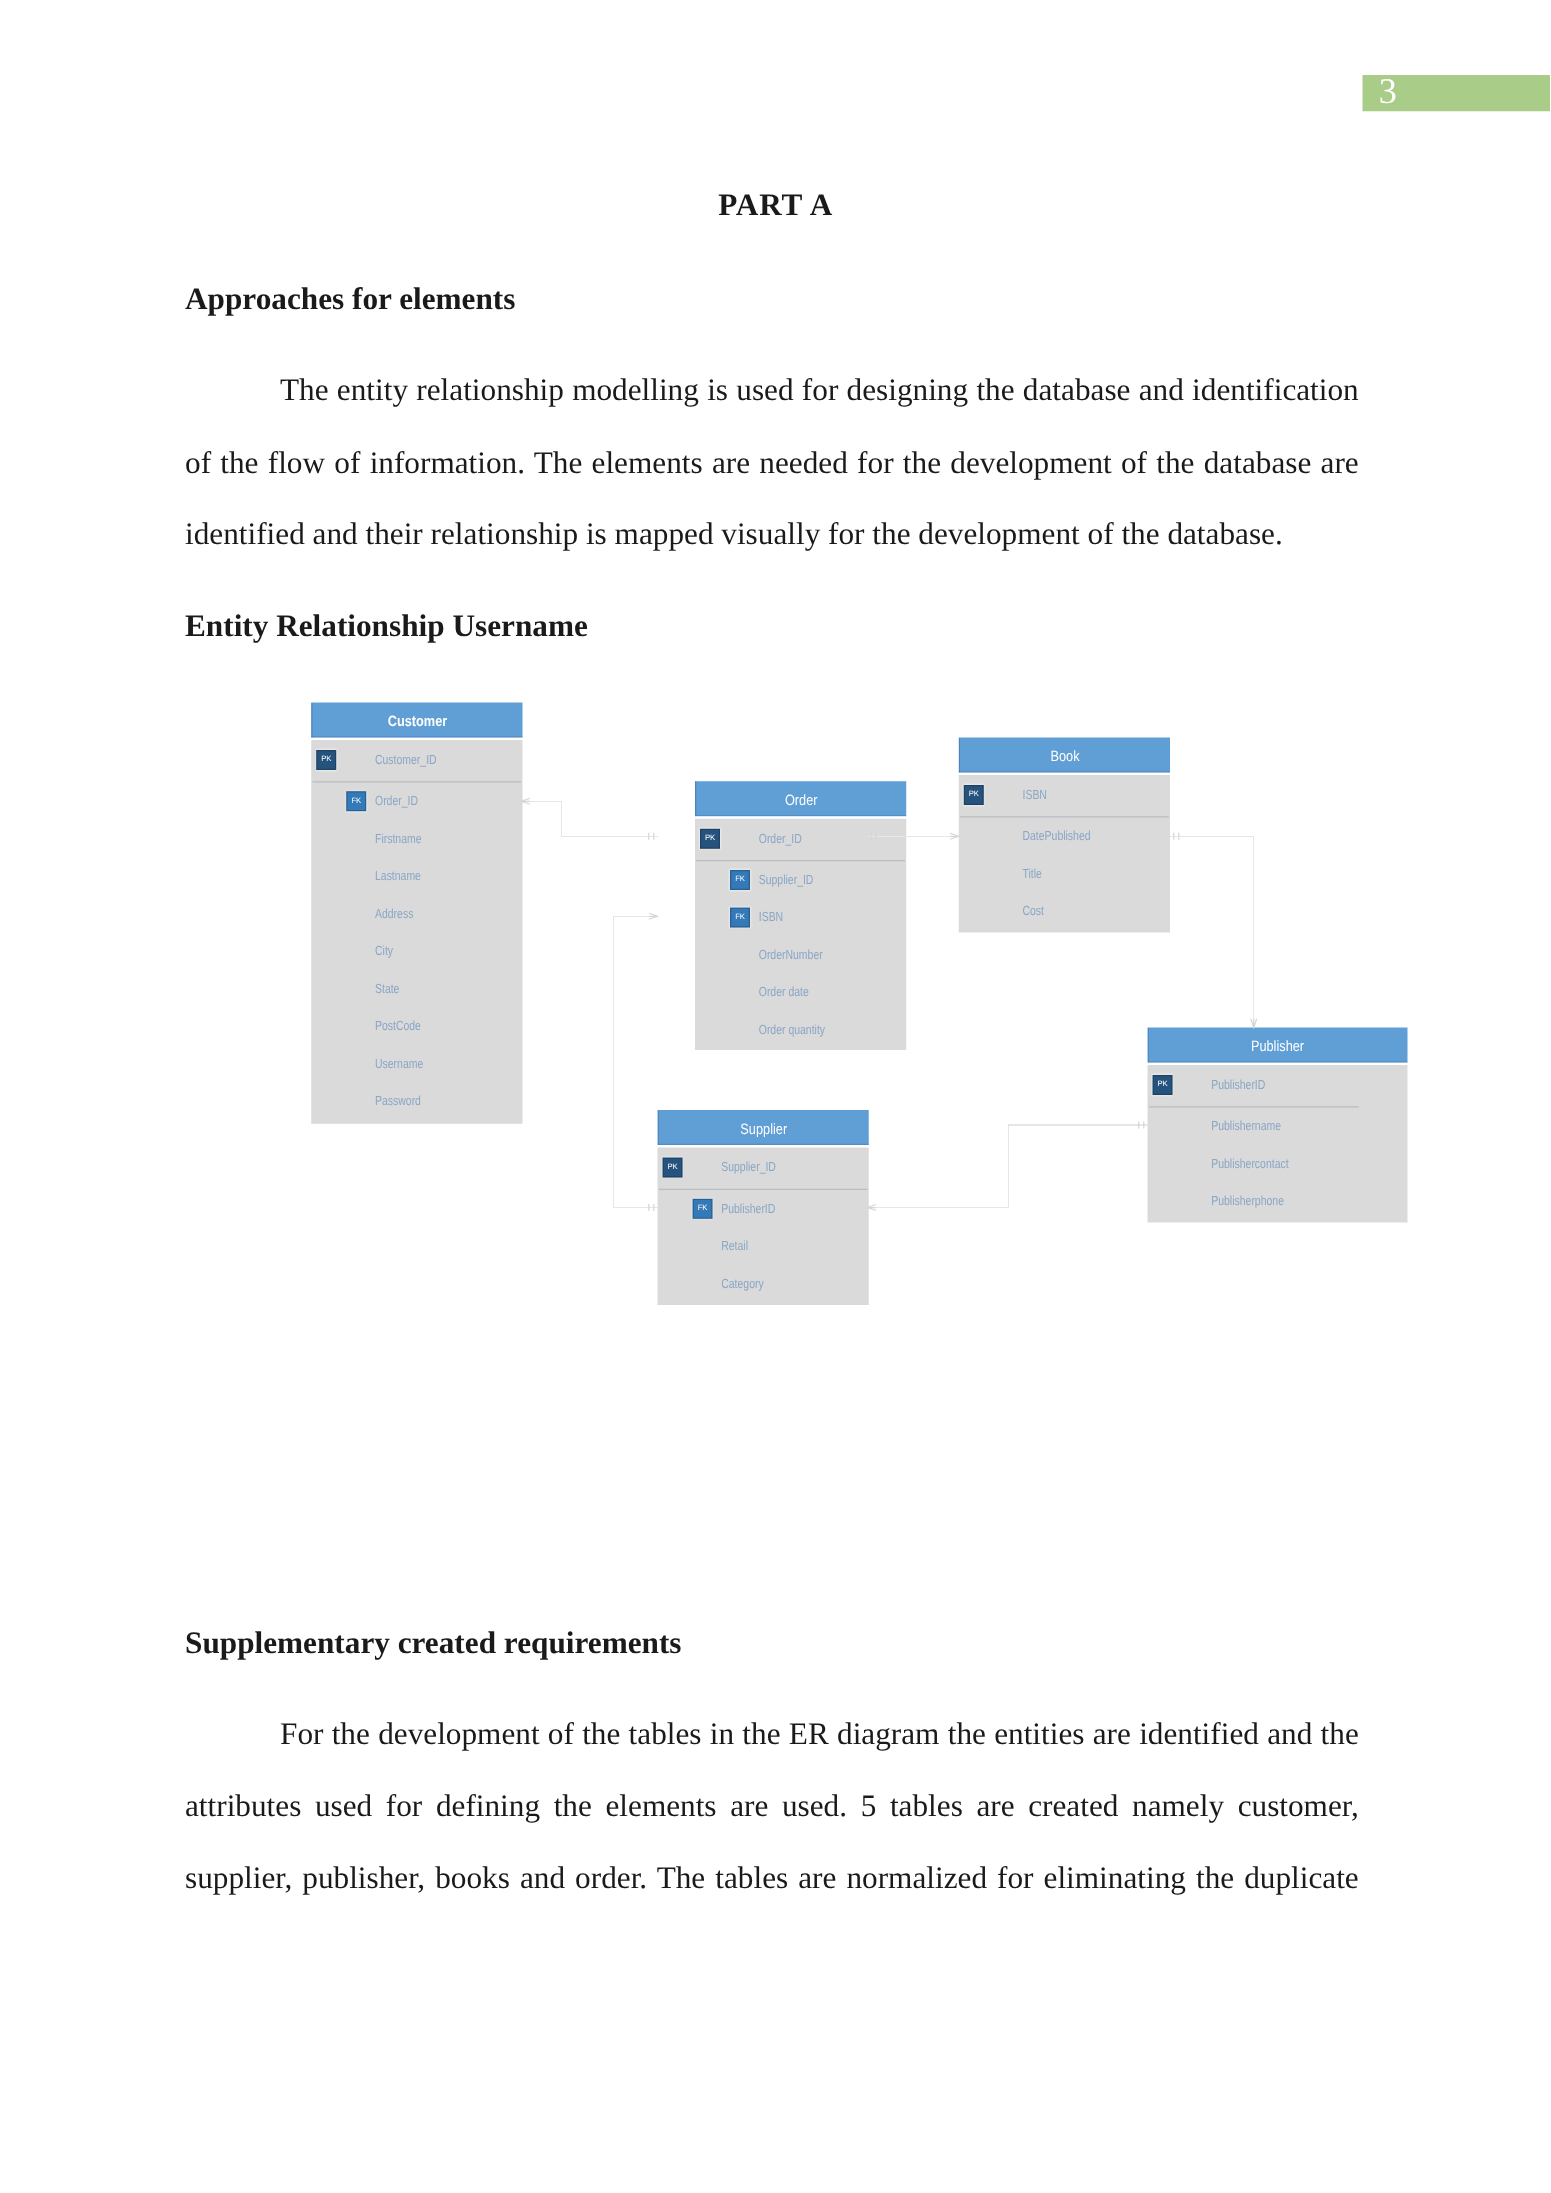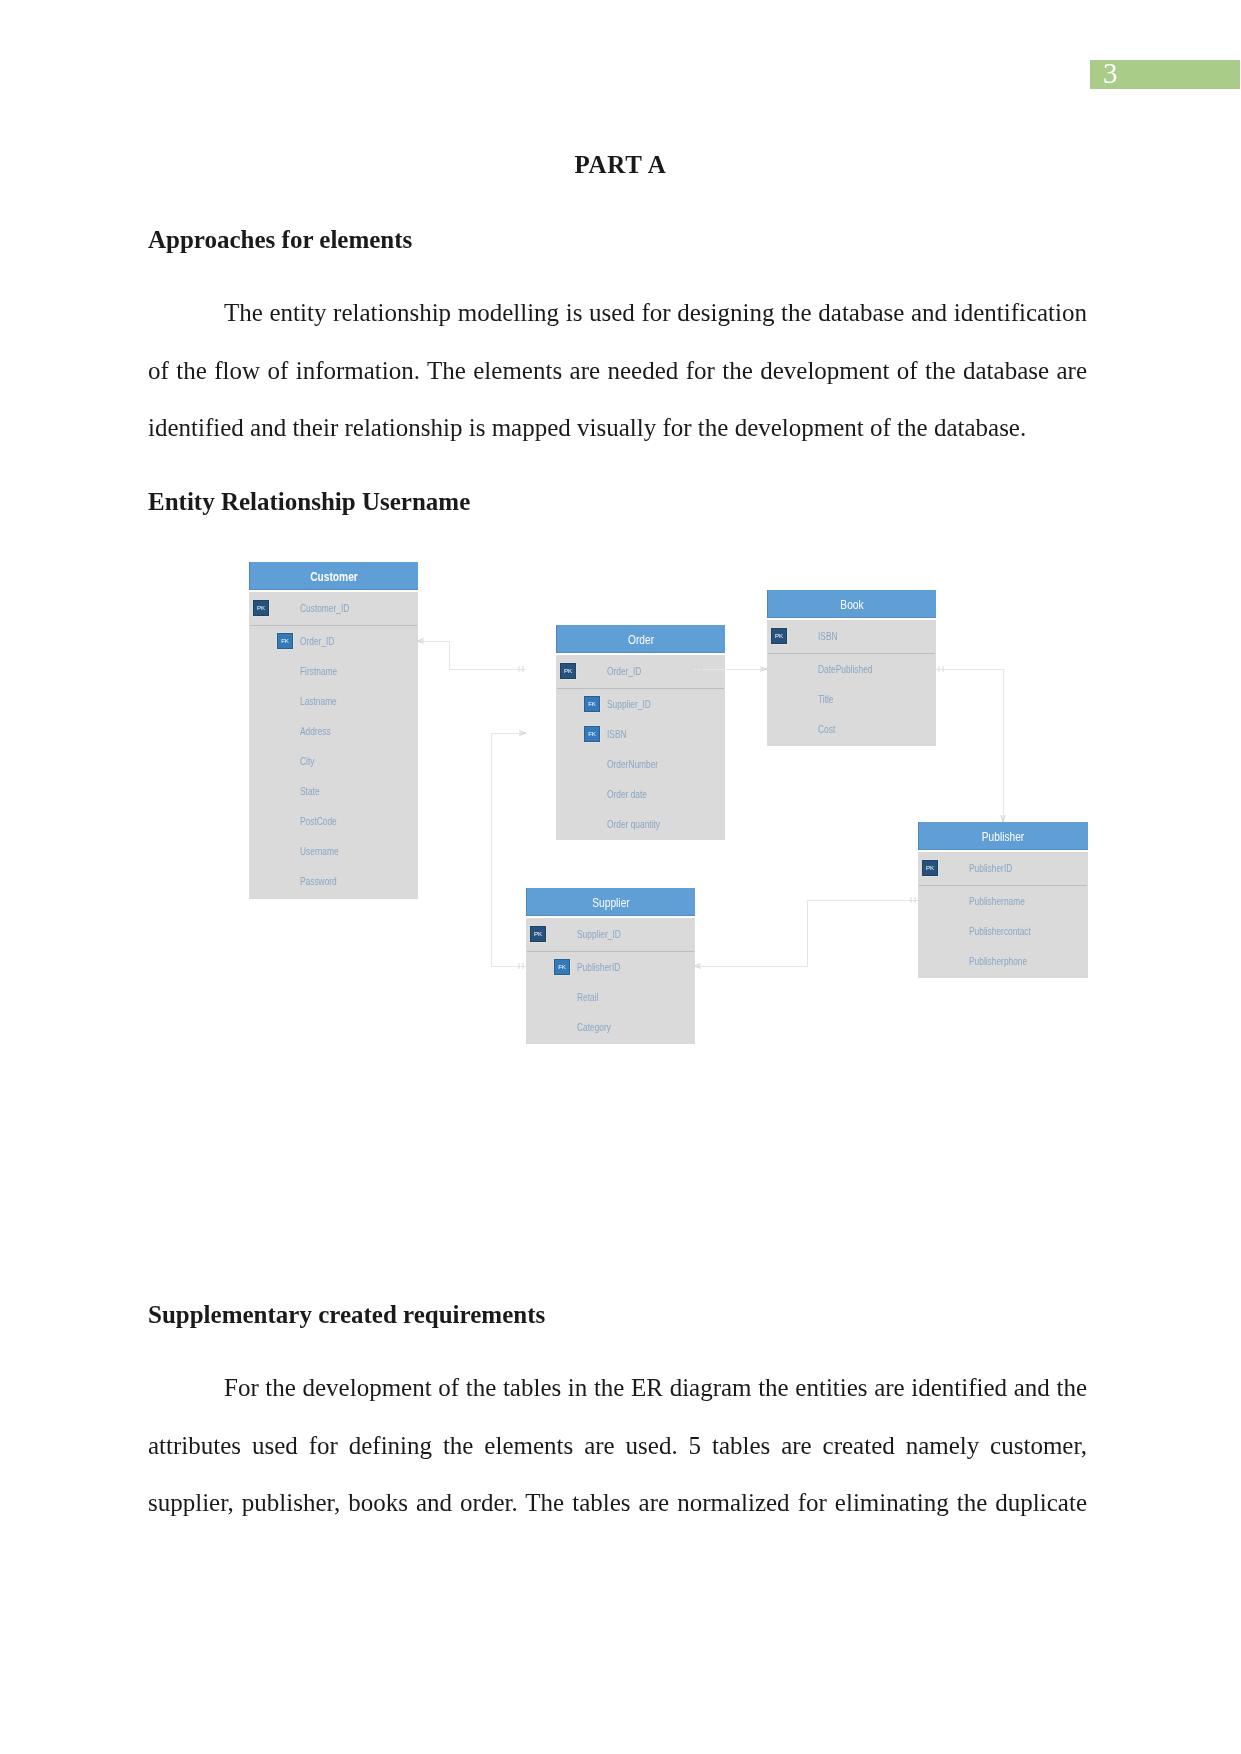--- a/index.html
+++ b/index.html
@@ -211,21 +211,21 @@
           </div>
           <div class="row" style="top: 63.5px;">
             <div class="lbl" style="color: rgb(134, 164, 196);">Retail</div>
           </div>
           <div class="row" style="top: 93.5px;">
             <div class="lbl" style="color: rgb(134, 164, 196);">Category</div>
           </div>
           <div class="sep" style="top: 33px; width: 167px;"></div>
         </div>
       </div>
-      <div class="tbl" style="left: 918px; top: 822px; width: 170px; height: 156px;">
+      <div class="tbl" style="left: 918px; top: 822px; width: 170px; height: 156px; padding-left: 38px;">
         <div class="hd" style="background: rgb(91, 155, 213);">
           <span>Publisher</span>
         </div>
         <div class="bd" style="height: 126px; background: rgb(217, 217, 217);">
           <div class="row" style="top: 0.5px;">
             <div class="key pk" style="background: rgb(31, 78, 121);">PK</div>
             <div class="lbl" style="color: rgb(134, 164, 196);">PublisherID</div>
           </div>
           <div class="row" style="top: 33.5px;">
             <div class="lbl" style="color: rgb(134, 164, 196);">Publishername</div>

